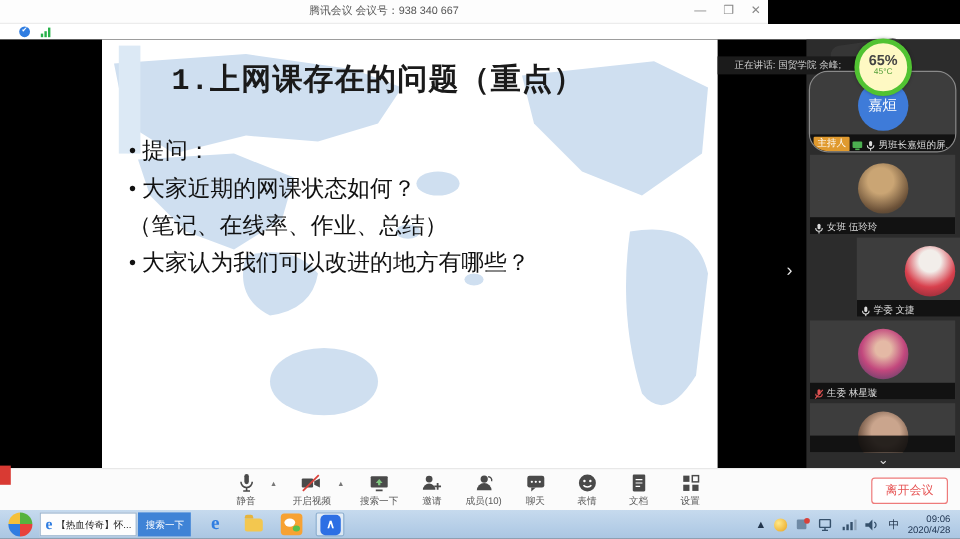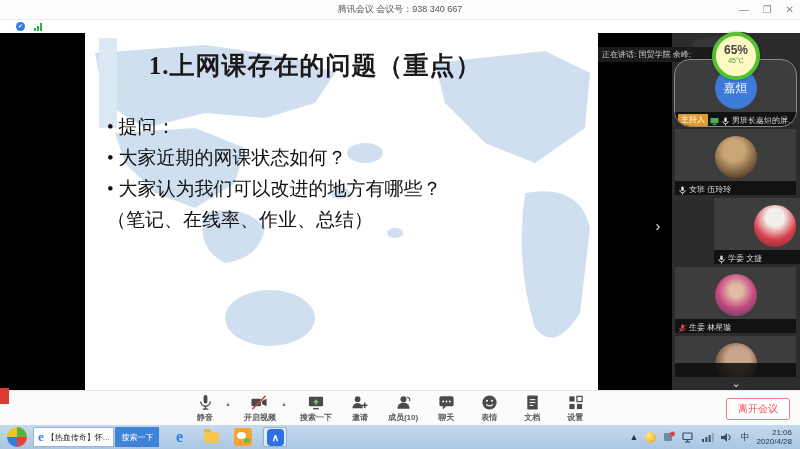--- a/index.html
+++ b/index.html
@@ -1,45 +1,45 @@
 <!DOCTYPE html>
 <html><head>
 <meta charset="utf-8">
 <style>
   * { margin:0; padding:0; box-sizing:border-box; }
   html,body { width:800px; height:449px; overflow:hidden; font-family:"Liberation Sans",sans-serif; }
   .stage { position:relative; width:800px; height:449px; background:#000; }
 
   
-  .titlebar { position:absolute; left:0; top:0; width:800px; height:20px; background:#fdfdfd; border-bottom:1px solid #ececec; display:flex; align-items:center; justify-content:center; }
+  .titlebar { position:absolute; left:0; top:0; width:640px; height:20px; background:#fdfdfd; border-bottom:1px solid #ececec; display:flex; align-items:center; justify-content:center; }
   .titlebar .title { font-size:9px; color:#555; }
   .win-controls { position:absolute; right:6px; top:0; height:20px; display:flex; align-items:center; gap:14px; }
   .win-controls span { font-size:10px; color:#888; cursor:default; line-height:20px; }
 
   
   .substrip { position:absolute; left:0; top:20px; width:800px; height:13px; background:#ffffff; }
   .shield { position:absolute; left:16px; top:2px; width:9px; height:9px; border-radius:50%; background:#2f7de1; color:#fff; font-size:6px; line-height:9px; text-align:center; }
   .sigbars { position:absolute; left:34px; top:3px; width:12px; height:8px; display:flex; align-items:flex-end; gap:1px; }
   .sigbars i { display:block; width:2px; background:#27b24a; }
   .sigbars i:nth-child(1){height:3px;} .sigbars i:nth-child(2){height:5px;} .sigbars i:nth-child(3){height:8px;}
 
   
   .main { position:absolute; left:0; top:33px; width:800px; height:357px; background:#000; }
 
   
   .slide { position:absolute; left:85px; top:0; width:513px; height:357px; background:#ffffff; overflow:hidden; }
   .mapsvg { position:absolute; left:0; top:0; }
-  .slide-title { position:absolute; left:0; top:16px; width:460px; text-align:center; font-family:Liberation Serif, serif; font-weight:bold; font-size:25px; color:#1a1a1a; letter-spacing:1px; }
+  .slide-title { position:absolute; left:0; top:16px; width:460px; text-align:center; font-family:Liberation Mono, monospace; font-weight:bold; font-size:25px; color:#1a1a1a; letter-spacing:1px; }
   .slide-lines { position:absolute; left:22px; top:78px; width:470px; font-family:"Liberation Serif",serif; font-size:19px; color:#111; }
   .slide-lines div { line-height:31px; white-space:nowrap; }
 
   
   .side-panel { position:absolute; left:672px; top:0; width:128px; height:357px; background:#2c2c2c; }
   .video-fragment { position:absolute; left:20px; top:2px; width:60px; height:16px; background:#3a3a3a; border-radius:8px; transform:rotate(-8deg); opacity:.8; }
-  .speaking { position:absolute; left:598px; top:14px; min-width:125px; height:15px; background:#1b1b1b; color:#cfcfcf; font-size:8px; line-height:15px; padding:0 4px; white-space:nowrap; }
+  .speaking { position:absolute; left:598px; top:14px; min-width:125px; height:15px; background:#1b1b1b; color:#cfcfcf; font-size:8px; line-height:15px; padding:0 14px; white-space:nowrap; }
   .expand-chevron { position:absolute; left:650px; top:180px; width:16px; height:26px; color:#e8e8e8; font-size:15px; line-height:26px; text-align:center; cursor:pointer; }
 
   .thumb { position:absolute; left:675px; width:121px; height:66px; background:#3d3d3d; overflow:hidden; }
   .thumb.active { outline:1px solid #8a8a8a;border-radius:15px; }
   .avatar { position:absolute; left:50%; top:7px; transform:translateX(-50%); width:42px; height:42px; border-radius:50%; }
   .avatar.blue { background:#3e7bd9; color:#fff; font-size:12px; display:flex; align-items:center; justify-content:center; }
   .namebar { position:absolute; left:0; bottom:0; width:100%; height:14px; background:rgba(10,10,10,.85); display:flex; align-items:flex-end; gap:2px; padding:0 3px; }
   .namebar .nm { color:#ddd; font-size:8px; white-space:nowrap; overflow:hidden; }
   .badge-host { background:#e09a2f; color:#fff; font-size:8px; line-height:12px; padding:0 3px; border-radius:1px; flex:0 0 auto; }
   .mini-ic { flex:0 0 auto; width:9px; height:9px; }
@@ -47,21 +47,21 @@
 
   
   .perfball { position:absolute; left:712px; top:32px; width:48px; height:48px; border-radius:50%; background:#fef9c3; border:4px solid #51c332; box-shadow:0 0 3px rgba(0,0,0,.35); z-index:30; text-align:center; }
   .perfball .pct { font-size:12px; color:#444; font-weight:bold; margin-top:7px; }
   .perfball .tmp { font-size:7px; color:#56a03a; }
 
   
   .toolbar { position:absolute; left:0; top:390px; width:800px; height:35px; background:#fbfbfb; border-top:1px solid #e8e8e8; }
   .tb-items { position:absolute; left:190px; top:0; height:35px; display:flex; align-items:center; gap:13px; }
   .tb-item { display:flex; flex-direction:column; align-items:center; justify-content:center; cursor:pointer; min-width:30px; }
-  .tb-item .lbl { font-size:8px; color:#5a5a5a; margin-top:1px; white-space:nowrap;font-weight:bold; }
+  .tb-item .lbl { font-size:8px; color:#5a5a5a; margin-top:1px; white-space:nowrap; }
   .tb-arrow { font-size:6px; color:#777; cursor:pointer; margin-left:-8px; margin-top:-10px; }
   .leave-btn { position:absolute; right:10px; top:7px; padding:3px 11px; border:1px solid #ee7b7b; border-radius:3px; color:#e65454; font-size:10px; background:#fff; cursor:pointer; }
   .red-fragment { position:absolute; left:0; top:388px; width:9px; height:16px; background:#d93a33; z-index:5; }
 
   
   .taskbar { position:absolute; left:0; top:425px; width:800px; height:24px; background:linear-gradient(#c6daee,#aac6e2); display:flex; align-items:center; }
   .start-orb { width:20px; height:20px; margin-left:7px; border-radius:50%; background:conic-gradient(#57b33e 0 25%, #e8413a 25% 50%, #2f7de1 50% 75%, #f5c03a 75% 100%); cursor:pointer; }
   .tb-app { height:20px; display:flex; align-items:center; margin-left:6px; cursor:pointer; }
   .browser-task { background:#fdfdfd; border:1px solid #9ab4cf; padding:0 4px; gap:3px; }
   .browser-task .txt { font-size:8px; color:#222; white-space:nowrap; }
@@ -119,22 +119,22 @@
           <ellipse cx="280" cy="120" rx="18" ry="10"></ellipse>
           <ellipse cx="255" cy="160" rx="10" ry="6"></ellipse>
           <ellipse cx="310" cy="200" rx="8" ry="5"></ellipse>
           <rect x="14" y="5" width="18" height="90" fill="#dce9f5"></rect>
         </g>
       </svg>
       <div class="slide-title">1.上网课存在的问题（重点）</div>
       <div class="slide-lines">
         <div>• 提问：</div>
         <div>• 大家近期的网课状态如何？</div>
+        <div>（笔记、在线率、作业、总结）</div>
         <div>• 大家认为我们可以改进的地方有哪些？</div>
-        <div>（笔记、在线率、作业、总结）</div>
       </div>
     </div>
 
     <div class="side-panel">
       <div class="video-fragment"></div>
     </div>
 
     <div class="speaking">正在讲话: 国贸学院 余峰;</div>
     <div class="expand-chevron">›</div>
 
@@ -331,19 +331,19 @@
           <rect x="3.3" y="5" width="2" height="5" fill="#35506b"></rect>
           <rect x="6.6" y="3" width="2" height="7" fill="#35506b"></rect>
           <rect x="9.9" y="1" width="2" height="9" fill="#93a8bd"></rect>
         </svg>
       <svg width="12" height="11" viewBox="0 0 12 11">
           <polygon points="0,4 3,4 6,1 6,10 3,7 0,7" fill="#35506b"></polygon>
           <path d="M7.5,3 a3.5,3 0 0 1 0,5" stroke="#35506b" stroke-width="1.1" fill="none"></path>
         </svg>
       <span class="t">中</span>
       <div class="clock">
-        <div>21:06</div>
+        <div>09:06</div>
         <div>2020/4/28</div>
       </div>
     </div>
   </div>
 
 </div>
 
 </body></html>

